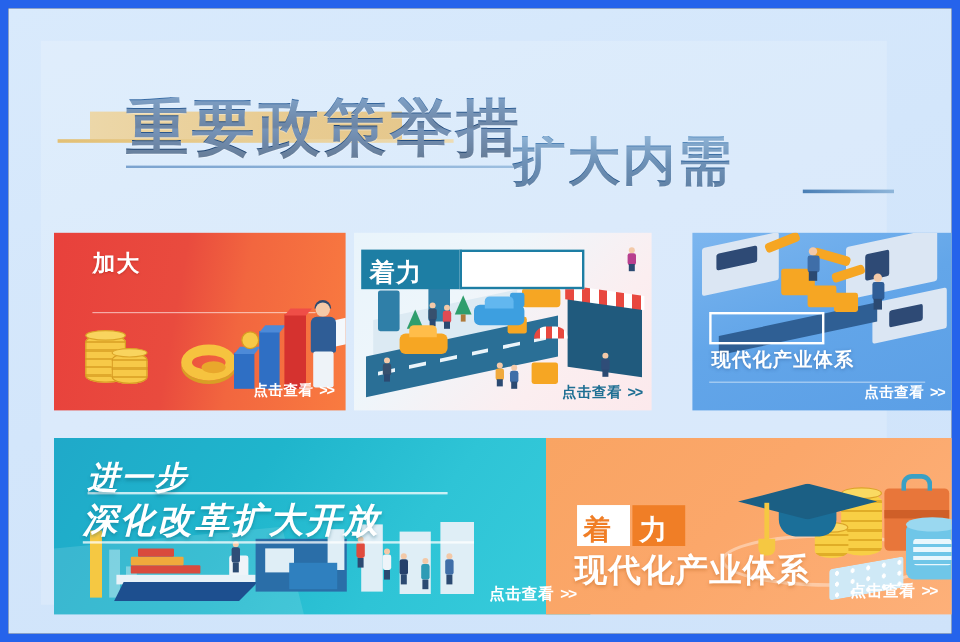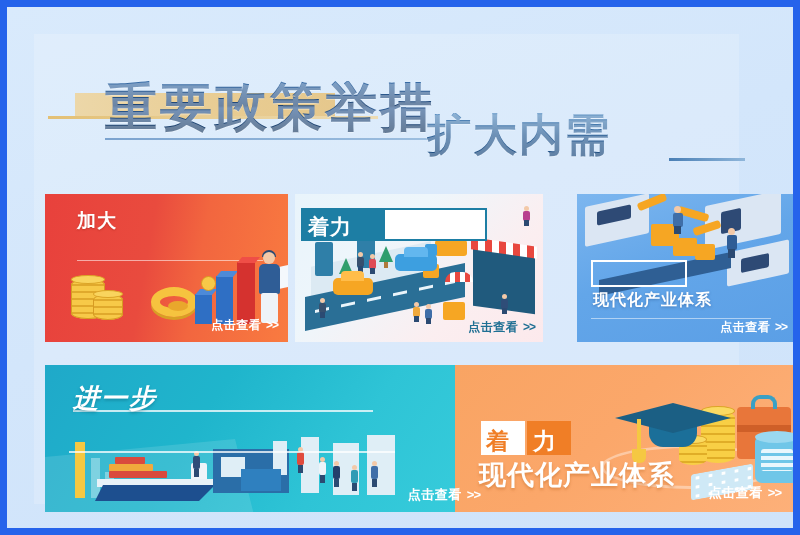--- a/index.html
+++ b/index.html
@@ -414,20 +414,21 @@
           <div class="l" style="top:18px;height:8px;"></div>
         </div>
       <div class="ppl" style="left:326px;top:96px;height:26px;">
           <div class="h"></div>
           <div class="b" style="background:#3f6ea8;height:13px;"></div>
           <div class="l" style="top:18px;height:8px;"></div>
         </div>
 
       <div class="t-a">进一步</div>
       <div class="c4-l1"></div>
+      <div class="t-b">深化改革扩大开放</div>
       <div class="c4-l2"></div>
 
       <div class="cta">
         <span>点击查看</span>
         <span class="arrows">&gt;&gt;</span>
       </div>
     </div>
 
     <div class="card" id="card5">
       <div id="c5-ellipse"></div>

